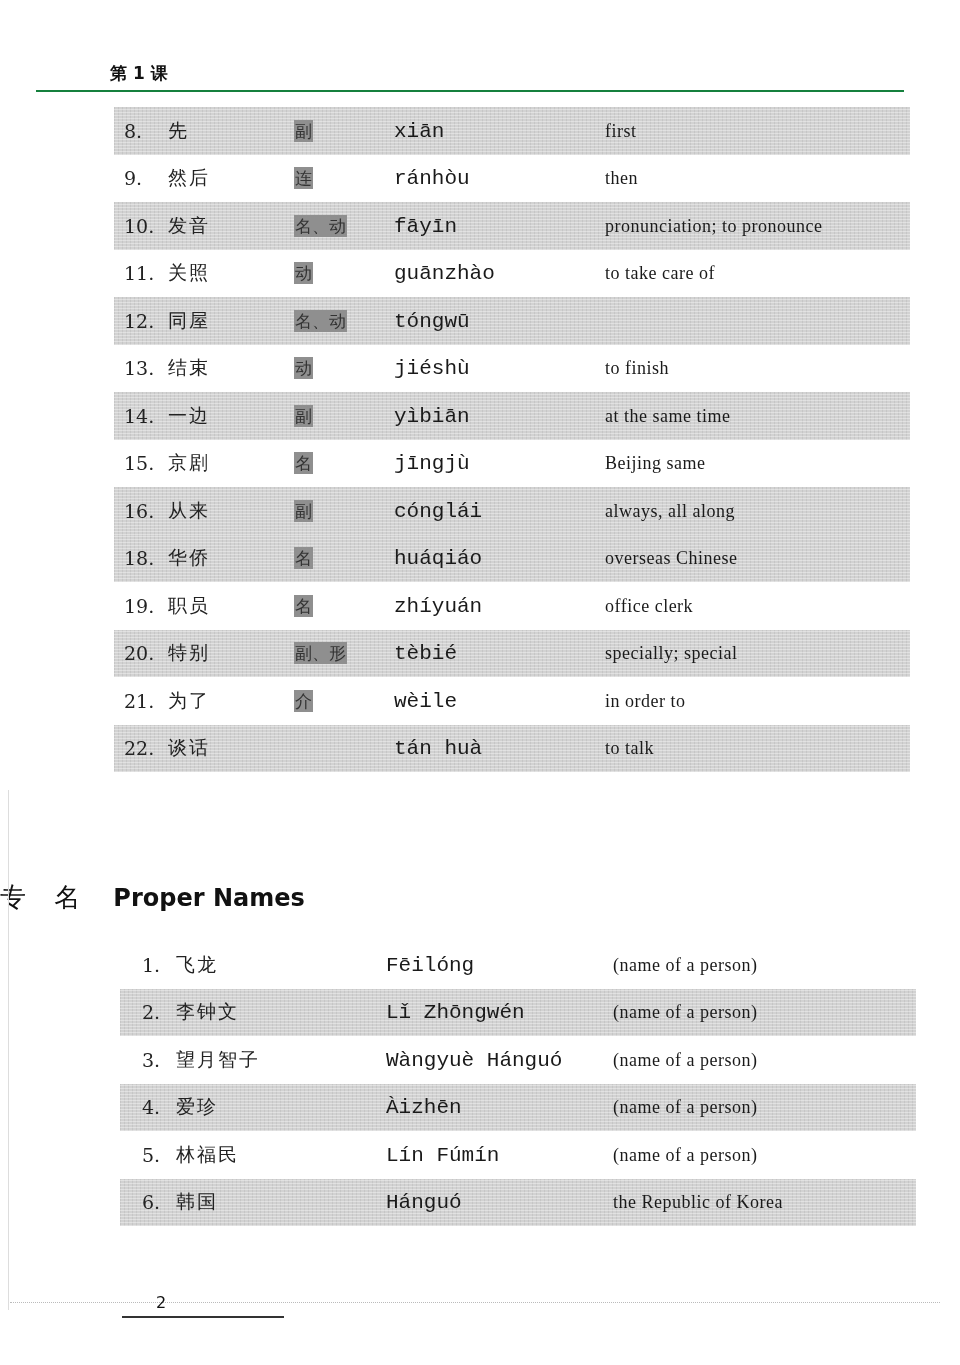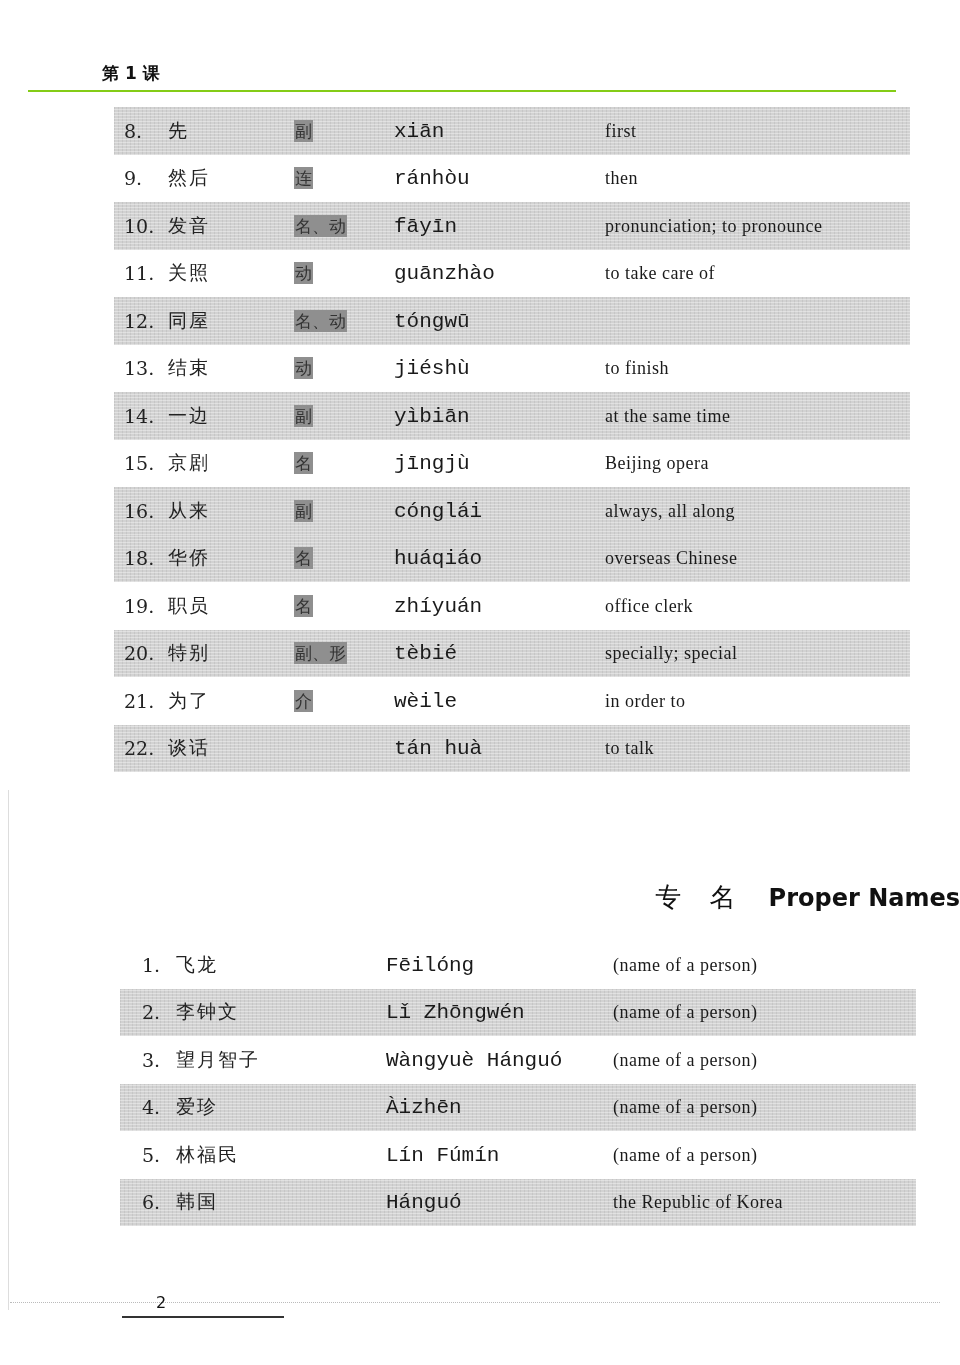--- a/index.html
+++ b/index.html
@@ -1,22 +1,22 @@
 <!DOCTYPE html>
 <html><head>
 <meta charset="utf-8">
 <style>
   html, body { margin: 0; padding: 0; }
   body {
     width: 960px; height: 1365px; background: #ffffff; position: relative; overflow: hidden;
     font-family: "DejaVu Serif", serif; color: #1a1a1a;
   }
   .page-header {
-    position: absolute; left: 28px; top: 60px; width: 868px; height: 30px;
-    border-bottom: 2px solid #84cc16;
+    position: absolute; left: 36px; top: 60px; width: 868px; height: 30px;
+    border-bottom: 2px solid #15803d;
   }
   .lesson-label {
     position: absolute; left: 74px; top: 2px;
     font-family: "DejaVu Sans", sans-serif; font-size: 17px; font-weight: bold; color: #111;
   }
   .vocab-table { position: absolute; left: 114px; top: 107px; width: 796px; }
   .row { position: relative; height: 47.5px; }
   .row.shaded {
     background-color: #d2d2d2;
     background-image:
@@ -26,21 +26,21 @@
   .cell { position: absolute; top: 50%; transform: translateY(-50%); white-space: nowrap; }
   .num { left: 10px; font-family: "DejaVu Serif", serif; font-size: 19px; color: #222; }
   .hanzi { left: 54px; font-family: "DejaVu Serif", serif; font-size: 19px; color: #222; letter-spacing: 2px; }
   .pos {
     left: 180px; font-family: "DejaVu Sans", sans-serif; font-size: 17px; color: #333;
     background: #8f8f8f; padding: 1px 1px; line-height: 20px;
   }
   .pinyin { left: 280px; font-family: Liberation Mono, monospace; font-size: 21px; color: #1a1a1a; }
   .gloss { left: 470px; font-family: Liberation Serif, serif; font-size: 18px; color: #1a1a1a; letter-spacing: 0.5px; margin-left: 21px; }
   .section-title {
-    position: absolute; left: 0; width: 960px; top: 880px; text-align: right;
+    position: absolute; left: 0; width: 960px; top: 880px; text-align: left;
   }
   .section-title .zh { font-family: "DejaVu Serif", serif; font-size: 26px; letter-spacing: 10px; margin-right: 18px; color: #111; }
   .section-title .en { font-family: "DejaVu Sans", sans-serif; font-weight: bold; font-size: 24px; color: #111; }
   .names-table { position: absolute; left: 120px; top: 941px; width: 796px; }
   .names-table .num { left: 22px; }
   .names-table .hanzi { left: 56px; }
   .names-table .pinyin { left: 266px; }
   .names-table .gloss { left: 472px; }
   .footer-rule-top { position: absolute; left: 10px; top: 1302px; width: 930px; border-top: 1px dotted #bbb; }
   .page-number {
@@ -108,21 +108,21 @@
       <span class="cell hanzi">一边</span>
       <span class="cell pos">副</span>
       <span class="cell pinyin">yìbiān</span>
       <span class="cell gloss">at the same time</span>
     </div>
     <div class="row">
       <span class="cell num">15.</span>
       <span class="cell hanzi">京剧</span>
       <span class="cell pos">名</span>
       <span class="cell pinyin">jīngjù</span>
-      <span class="cell gloss">Beijing opera</span>
+      <span class="cell gloss">Beijing same</span>
     </div>
     <div class="row shaded">
       <span class="cell num">16.</span>
       <span class="cell hanzi">从来</span>
       <span class="cell pos">副</span>
       <span class="cell pinyin">cónglái</span>
       <span class="cell gloss">always, all along</span>
     </div>
     <div class="row shaded">
       <span class="cell num">18.</span>

